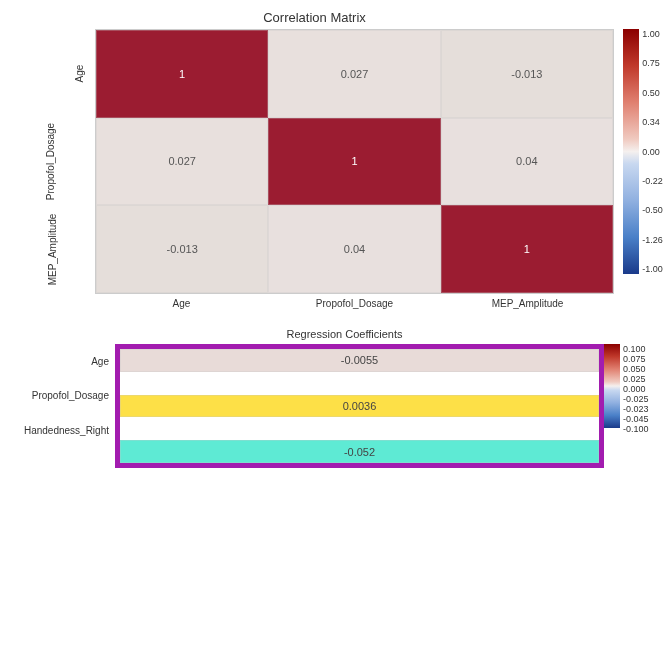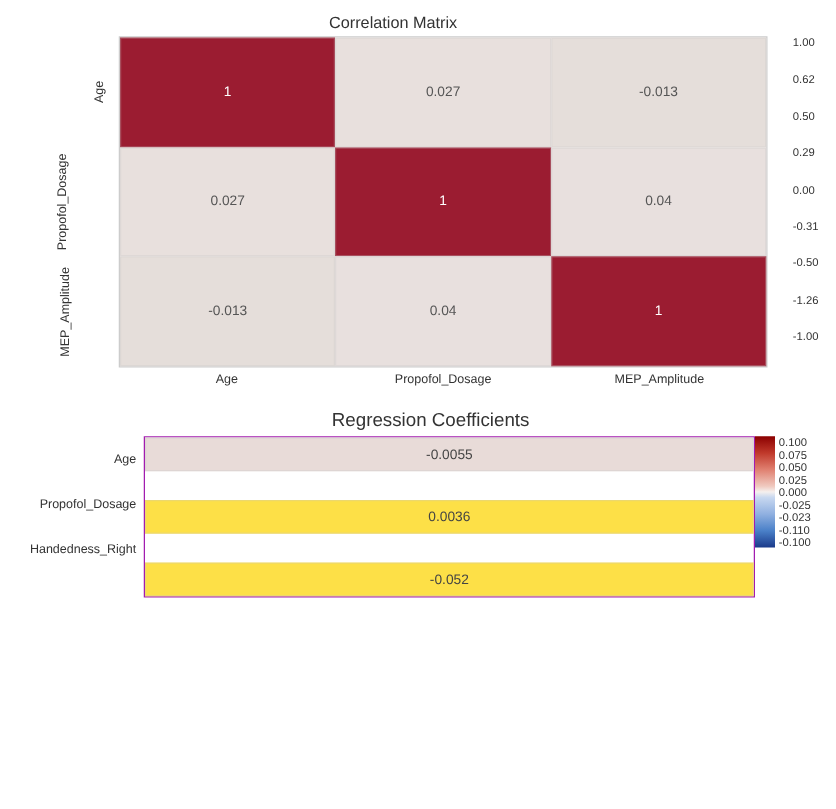--- a/index.html
+++ b/index.html
@@ -130,35 +130,34 @@
       flex-direction: column;
       justify-content: space-between;
       height: 100%;
       padding-left: 3px;
       font-size: 9px;
       color: #333;
     }
 
     .corr-colorbar-wrap {
       display: flex;
-      flex-direction: column;
       height: 100%;
       padding-bottom: 20px;
     }
 
     
     .reg-section {
       flex: 1;
       position: relative;
       margin-top: 8px;
     }
 
     .reg-title {
       text-align: center;
-      font-size: 15px;
+      font-size: 11px;
       color: #333;
       margin-bottom: 4px;
       margin-left: 100px;
       margin-right: 80px;
     }
 
     .reg-body {
       display: flex;
       flex-direction: row;
       height: calc(100% - 22px);
@@ -183,21 +182,21 @@
       flex: 1;
       display: flex;
       flex-direction: column;
     }
 
     .reg-grid {
       display: grid;
       grid-template-columns: 1fr;
       grid-template-rows: repeat(3, 1fr);
       flex: 1;
-      border: 1px solid #a21caf;
+      border: 5px solid #a21caf;
       gap: 23px;
     }
 
     .reg-cell {
       display: flex;
       align-items: center;
       justify-content: center;
       font-size: 11px;
       color: #444;
       border: 1px solid rgba(200,200,200,0.3);
@@ -289,25 +288,25 @@
             <span class="corr-x-label">MEP_Amplitude</span>
           </div>
       </div>
 
       <div class="corr-colorbar">
         <div class="corr-colorbar-wrap">
           <div class="colorbar-gradient"></div>
           <div class="colorbar-ticks">
 
           <span>1.00</span>
-              <span>0.62</span>
+              <span>0.75</span>
               <span>0.50</span>
-              <span>0.29</span>
+              <span>0.34</span>
               <span>0.00</span>
-              <span>-0.31</span>
+              <span>-0.22</span>
               <span>-0.50</span>
               <span>-1.26</span>
               <span>-1.00</span>
             </div>
         </div>
       </div>
     </div>
   </div>
 
   <div class="reg-section">
@@ -319,37 +318,37 @@
       <span class="reg-y-label">Age</span>
           <span class="reg-y-label">Propofol_Dosage</span>
           <span class="reg-y-label">Handedness_Right</span>
         </div>
 
       <div class="reg-grid-area">
         <div class="reg-grid">
 
         <div class="reg-cell" style="background: rgb(232, 219, 216);">-0.0055</div>
             <div class="reg-cell" style="background: #fde047;">0.0036</div>
-            <div class="reg-cell" style="background: #fde047;">-0.052</div>
+            <div class="reg-cell" style="background: #5eead4;">-0.052</div>
           </div>
       </div>
 
       <div class="reg-colorbar">
         <div class="reg-colorbar-wrap">
           <div class="reg-colorbar-gradient"></div>
           <div class="reg-colorbar-ticks">
 
           <span>0.100</span>
               <span>0.075</span>
               <span>0.050</span>
               <span>0.025</span>
               <span>0.000</span>
               <span>-0.025</span>
               <span>-0.023</span>
-              <span>-0.110</span>
+              <span>-0.045</span>
               <span>-0.100</span>
             </div>
         </div>
       </div>
     </div>
   </div>
 
 </div>
 
 </body></html>

